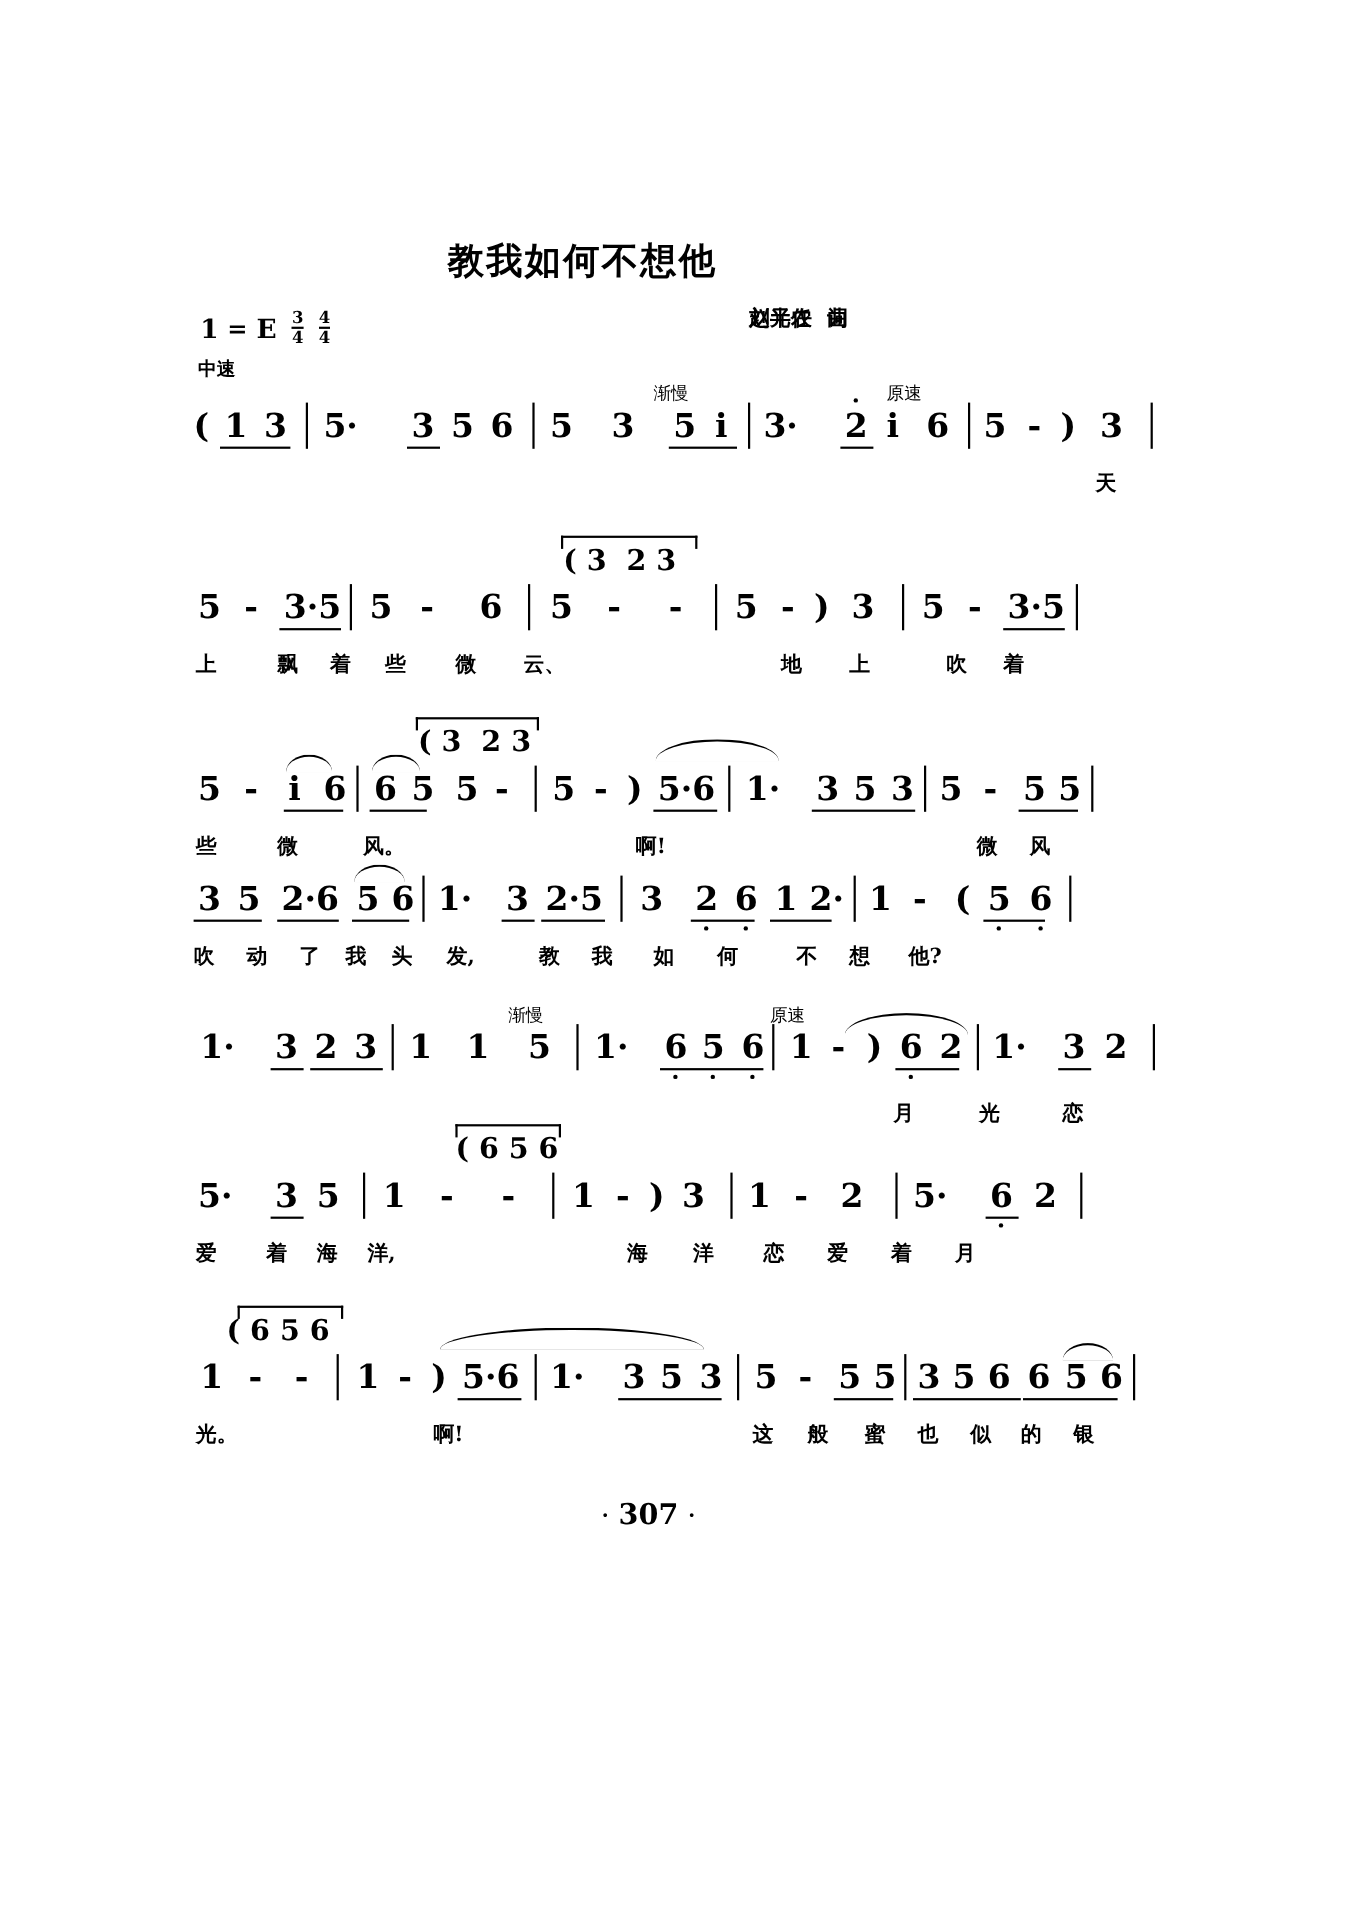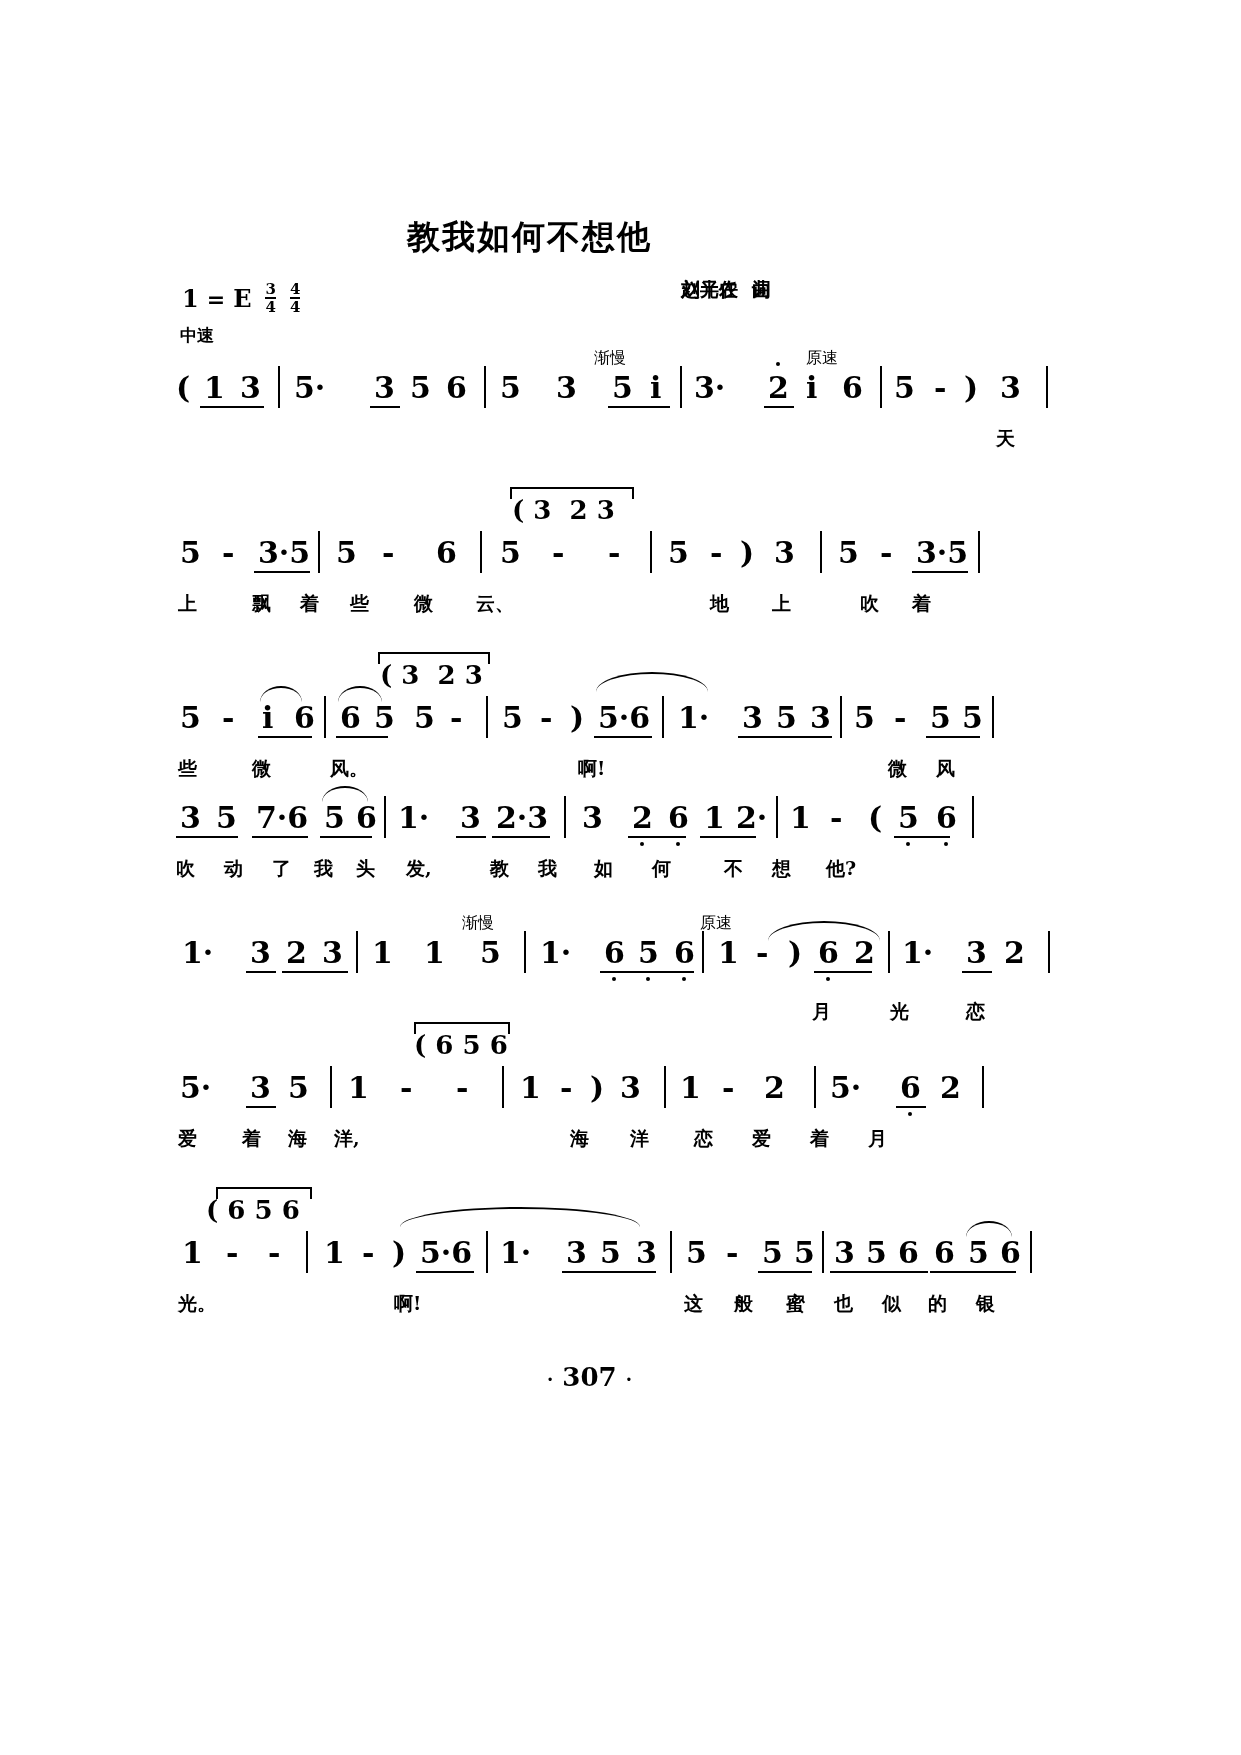--- a/index.html
+++ b/index.html
@@ -343,32 +343,32 @@
       <span class="tok" style="left:578px; top:8px;">啊!</span>
       <span class="tok" style="left:888px; top:8px;">微</span>
       <span class="tok" style="left:936px; top:8px;">风</span>
     </div>
   </div>
 
   <div class="row" style="top:790px;">
     <div class="notes">
       <span class="tok" style="left:180px; top:10px;">3</span>
       <span class="tok" style="left:216px; top:10px;">5</span>
-      <span class="tok" style="left:256px; top:10px;">7·6</span>
+      <span class="tok" style="left:256px; top:10px;">2·6</span>
       <div class="underline-beam" style="left:176px; top:46px; width:62px;"></div>
       <div class="underline-beam" style="left:252px; top:46px; width:56px;"></div>
       <span class="tok" style="left:324px; top:10px;">5</span>
       <span class="tok" style="left:356px; top:10px;">6</span>
       <div class="slur" style="left:322px; top:-4px; width:46px; height:14px;"></div>
       <div class="underline-beam" style="left:320px; top:46px; width:52px;"></div>
       <div class="barline" style="left:384px; top:6px; height:42px;"></div>
 
       <span class="tok" style="left:398px; top:10px;">1·</span>
       <span class="tok" style="left:460px; top:10px;">3</span>
-      <span class="tok" style="left:496px; top:10px;">2·3</span>
+      <span class="tok" style="left:496px; top:10px;">2·5</span>
       <div class="underline-beam" style="left:456px; top:46px; width:30px;"></div>
       <div class="underline-beam" style="left:492px; top:46px; width:58px;"></div>
       <div class="barline" style="left:564px; top:6px; height:42px;"></div>
 
       <span class="tok" style="left:582px; top:10px;">3</span>
       <span class="tok" style="left:632px; top:10px;">2</span>
       <span class="tok" style="left:668px; top:10px;">6</span>
       <span class="tok" style="left:704px; top:10px;">1</span>
       <span class="tok" style="left:736px; top:10px;">2·</span>
       <div class="underline-beam" style="left:628px; top:46px; width:58px;"></div>

